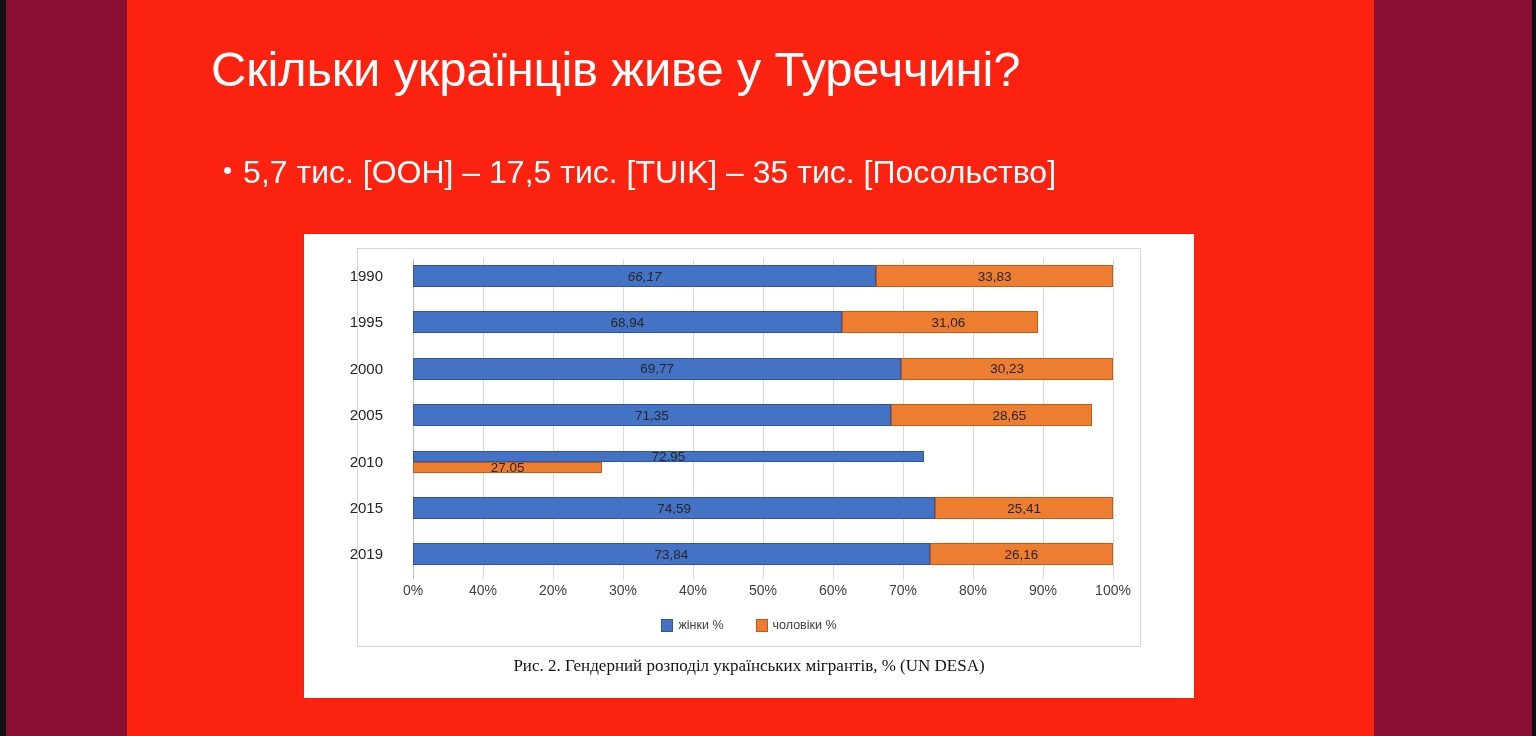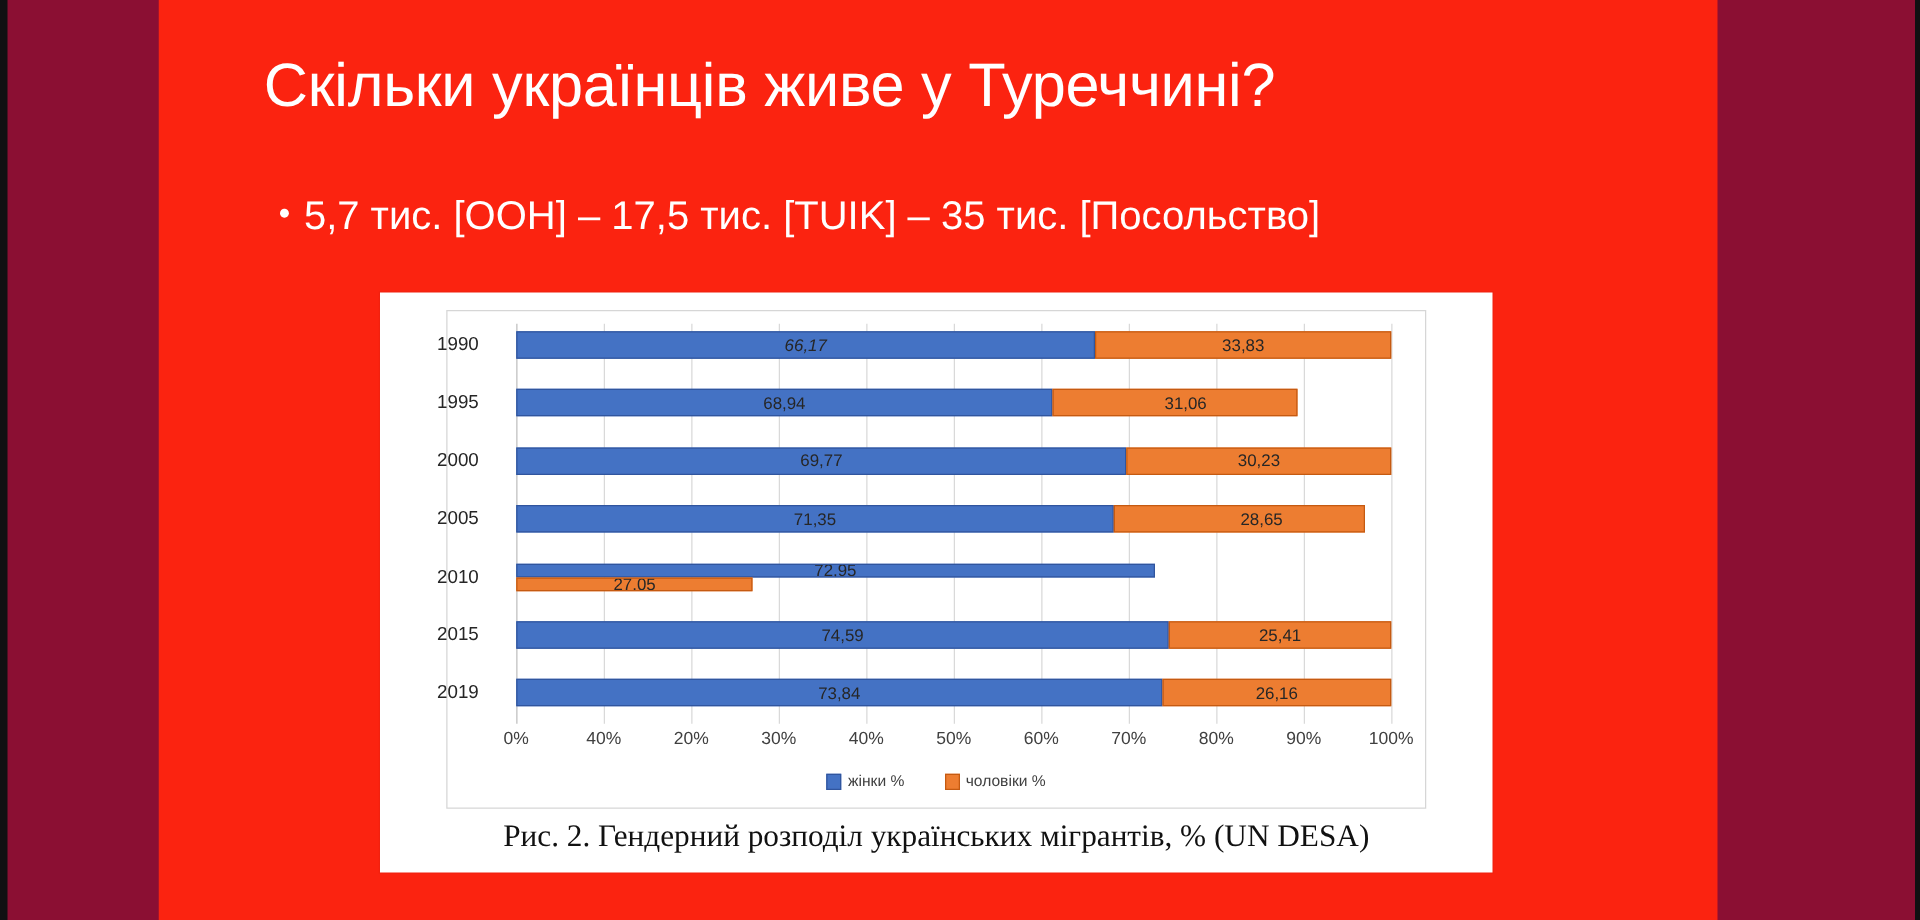--- a/index.html
+++ b/index.html
@@ -89,21 +89,21 @@
   }
   .legend-item{display:flex;align-items:center;gap:5px;white-space:nowrap;}
   .legend-swatch{width:10px;height:11px;display:inline-block;}
   .legend-swatch.female{background:#4472c4;border:1px solid #30559e;}
   .legend-swatch.male{background:#ed7d31;border:1px solid #c55a11;}
   
   #caption{
     position:absolute;left:0;right:0;top:422px;
     text-align:center;
     font-family:"Liberation Serif", serif;
-    font-size:25px;color:#111111;white-space:nowrap;
+    font-size:17px;color:#111111;white-space:nowrap;
   }
 </style>
 </head>
 <body>
 
 <div id="slide">
 
   <div id="red-band"></div>
 
   <div id="title">Скільки українців живе у Туреччині?</div>

